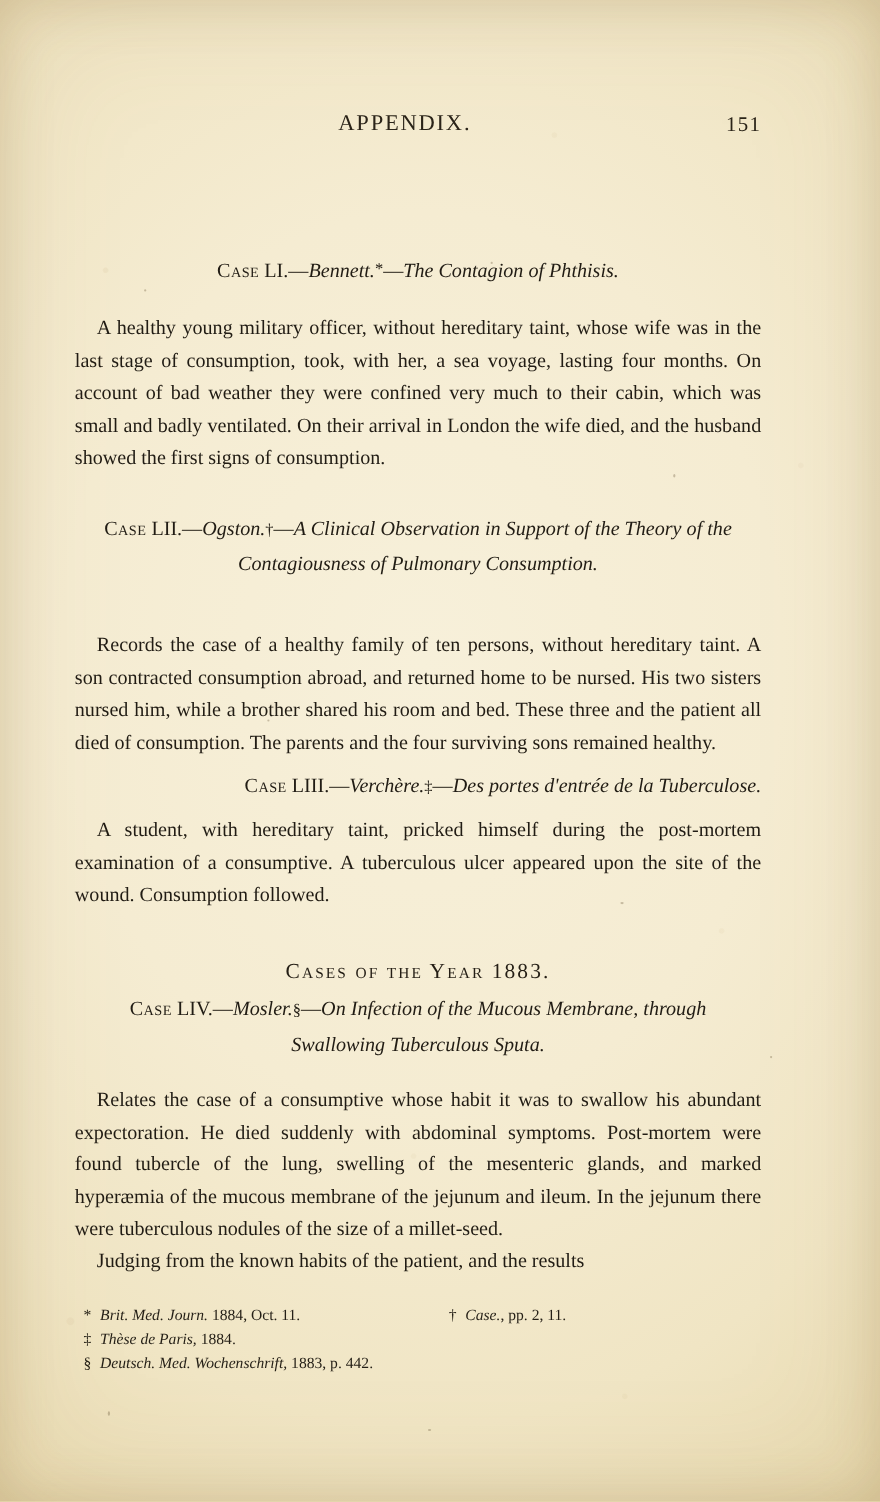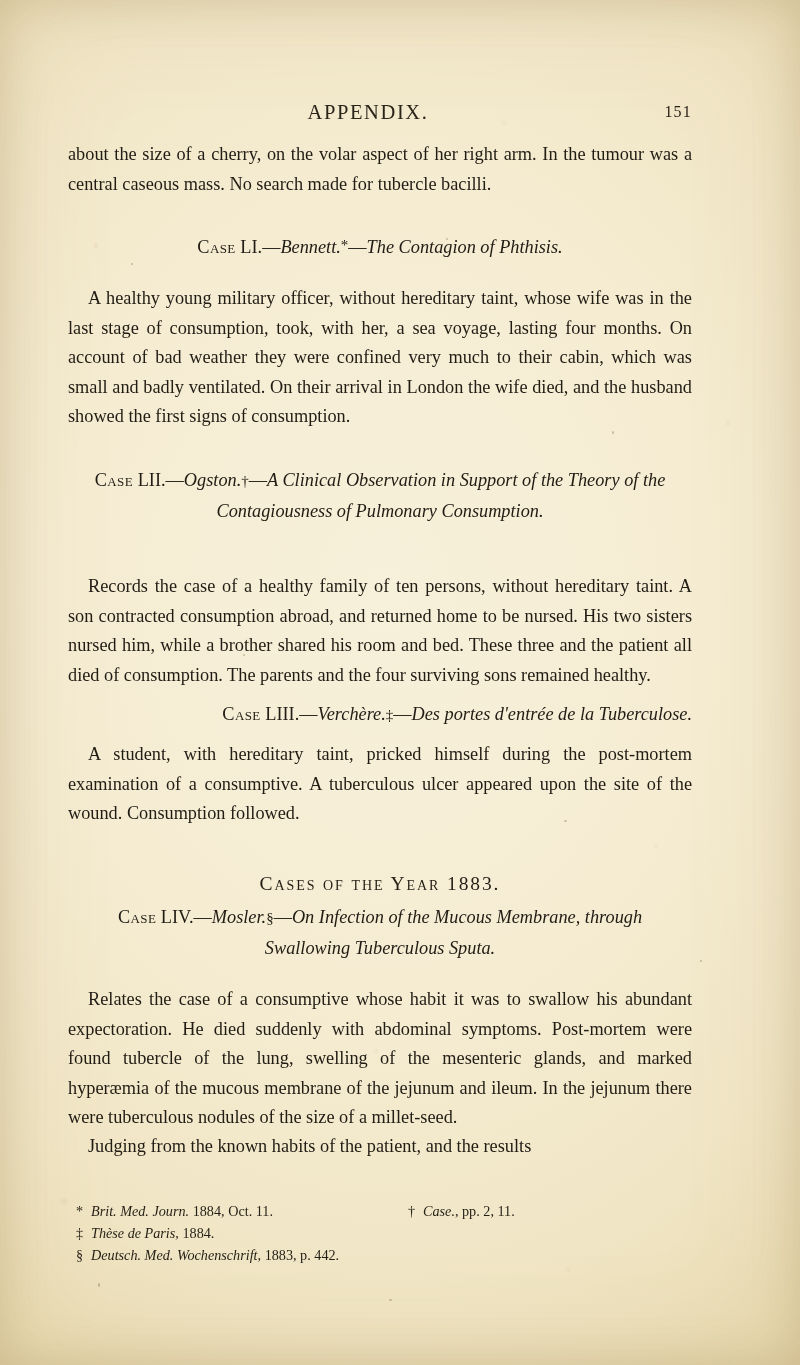--- a/index.html
+++ b/index.html
@@ -78,21 +78,21 @@
     width: 600px;
     text-align: center;
     font-size: 20.5px;
     letter-spacing: 1.6px;
     color: #2b2419;
   }
   .runhead-folio {
     position: absolute;
     right: 0;
     top: 2px;
-    font-size: 16px;
+    font-size: 19px;
     letter-spacing: 1.2px;
     color: #2b2419;
   }
 
   
   .para {
     position: absolute;
     left: 0;
     width: 624px;
     font-size: 18.3px;
@@ -138,21 +138,20 @@
     color: #241e15;
     margin-top: 14px;
   }
 
   
   .fn {
     position: absolute;
     font-size: 14.2px;
     line-height: 22px;
     color: #241f16;
-    margin-top: 15px;
   }
   .fn .it { font-style: italic; }
   .fn .mk {
     display: inline-block;
     width: 15px;
     font-style: normal;
   }
 
   
   .speck {
@@ -169,21 +168,20 @@
 
   <div id="grain"></div>
 
   <div id="column">
 
     <div class="runhead">
       <div class="runhead-title">APPENDIX.</div>
       <div class="runhead-folio">151</div>
     </div>
 
-    <div class="para" style="top:140px;">about the size of a cherry, on the volar aspect of her right arm. In the tumour was a central caseous mass. No search made for tubercle bacilli.</div>
 
     <div class="case-head" style="top:231px;font-family:Liberation Serif, serif;">
       <span class="sc">Case</span> <span>LI.</span><span>—</span><span class="auth">Bennett.</span><span class="mark">*</span><span>—</span><span class="ttl">The Contagion of Phthisis.</span>
     </div>
     <div class="para indent" style="top:284px;">A healthy young military officer, without hereditary taint, whose wife was in the last stage of consumption, took, with her, a sea voyage, lasting four months. On account of bad weather they were confined very much to their cabin, which was small and badly ventilated. On their arrival in London the wife died, and the husband showed the first signs of consumption.</div>
 
     <div class="case-head" style="top:466px; padding:0 26px; width:572px;">
       <span class="sc">Case</span> <span>LII.</span><span>—</span><span class="auth">Ogston.</span><span class="mark low">†</span><span>—</span><span class="ttl">A Clinical Observation in Support of the Theory of the Contagiousness of Pulmonary Consumption.</span>
     </div>
     <div class="para indent" style="top:572px;">Records the case of a healthy family of ten persons, without hereditary taint. A son contracted consumption abroad, and returned home to be nursed. His two sisters nursed him, while a brother shared his room and bed. These three and the patient all died of consumption. The parents and the four surviving sons remained healthy.</div>

